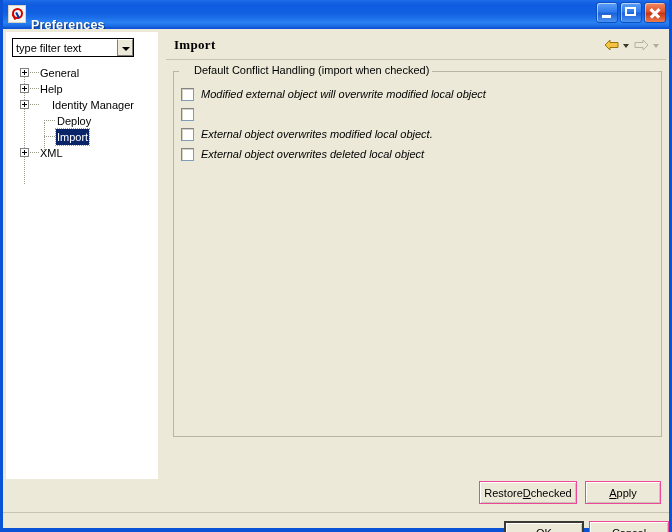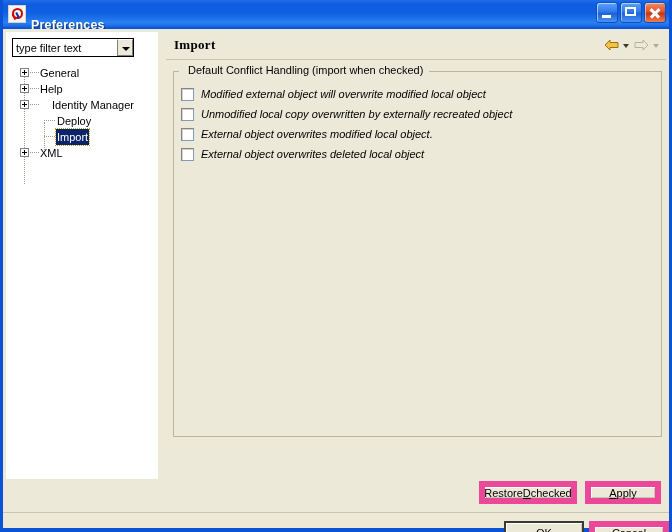--- a/index.html
+++ b/index.html
@@ -313,21 +313,21 @@
     background: #b9b5a0;
   }
   .groupbox-topline-right {
     position: absolute;
     right: -1px; top: -1px;
     left: 255px; height: 1px;
     background: #b9b5a0;
   }
   .groupbox-title {
     position: absolute;
-    left: 11px; top: -8px;
+    left: 17px; top: -8px;
     background: #ece9d8;
     padding: 0 3px;
     font-size: 11px;
     color: #000000;
     white-space: nowrap;
   }
   .checks {
     position: absolute;
     left: 7px; top: 12px;
     right: 4px;
@@ -351,21 +351,21 @@
   }
   .check-label {
     font-size: 11px;
     color: #000000;
     white-space: nowrap;
   }
 
   
   .btn {
     background: #ece9d8;
-    border: 6px solid #ec4899;
+    border: 1px solid #ec4899;
     box-shadow: inset 1px 1px 0 #ffffff, inset -1px -1px 0 #c9c6b5;
     font-family: "Liberation Sans", sans-serif;
     font-size: 11px;
     color: #000000;
     text-align: center;
     box-sizing: border-box;
     cursor: default;
     position: absolute;
     display: flex;
     align-items: center;
@@ -498,21 +498,20 @@
           <div class="groupbox-topline-right"></div>
           <div class="groupbox-title">Default Conflict Handling (import when checked)</div>
 
           <div class="checks">
             <div class="check-row">
               <div class="checkbox"></div>
               <div class="check-label">Modified external object will overwrite modified local object</div>
             </div>
             <div class="check-row">
               <div class="checkbox"></div>
-              <div class="check-label">Unmodified local copy overwritten by externally recreated object</div>
             </div>
             <div class="check-row">
               <div class="checkbox"></div>
               <div class="check-label">External object overwrites modified local object.</div>
             </div>
             <div class="check-row">
               <div class="checkbox"></div>
               <div class="check-label">External object overwrites deleted local object</div>
             </div>
           </div>

